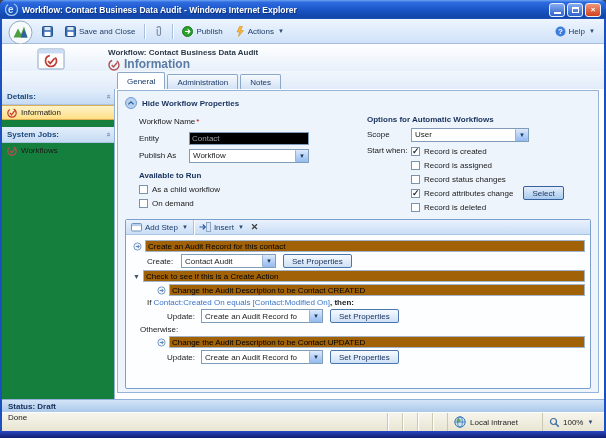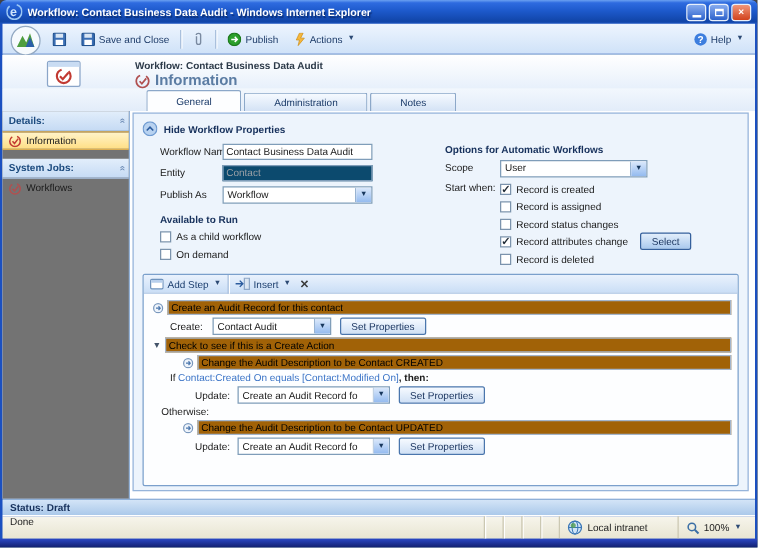--- a/index.html
+++ b/index.html
@@ -30,28 +30,28 @@
   .crm-logo{width:25px;height:25px;display:inline-flex;margin-top:2px}
 
   
   .bodyarea{position:absolute;top:44px;left:2px;right:2px;bottom:39px;background:#fff;display:flex;flex-direction:column}
   .headerband{height:27px;background:linear-gradient(#ffffff,#e7f0fb);display:flex;align-items:flex-end;padding-left:34px;flex:none}
   .hb-titles{margin-left:42px}
   .record-title{font-weight:bold;font-size:8px;color:#2c3a49;line-height:10px}
   .page-title{display:flex;align-items:center;gap:4px;font-weight:bold;font-size:12px;color:#5b7ca3;line-height:13px}
 
   .tabsrow{height:18px;flex:none;display:flex;align-items:flex-end;padding-left:115px;background:linear-gradient(#f2f7fd,#e2ecf9)}
-  .tab{height:15px;display:flex;align-items:center;padding:0 23px;margin-right:2px;border:1px solid #8ca8c9;border-bottom:none;
+  .tab{height:15px;display:flex;align-items:center;padding:0 9px;margin-right:2px;border:1px solid #8ca8c9;border-bottom:none;
     border-radius:2px 2px 0 0;background:linear-gradient(#f6faff,#d3e2f5);color:#1a3a68}
   .tab.active{background:#fdfeff;height:17px;font-weight:normal}
 
   .bodyrow{flex:1;display:flex;min-height:0}
 
   
-  .sidebar{width:102px;flex:none;background:#737373;border-right:1px solid #93b2d8}
+  .sidebar{width:113px;flex:none;background:#15803d;border-right:1px solid #93b2d8}
   .sb-header{height:16px;display:flex;align-items:center;padding:0 4px 0 5px;font-weight:bold;color:#1b4a7e;
     background:linear-gradient(#e2eefb,#c6dbf4);border-bottom:1px solid #aac4e4}
   .sb-header .lbl{flex:1}
   .sb-collapse{display:inline-block;transform:rotate(-90deg);color:#6d8cb5;font-size:8px}
   .sb-item{height:15px;display:flex;align-items:center;gap:4px;padding-left:5px;color:#1a1a1a}
   .sb-item.selected{background:linear-gradient(#fff3c9,#ffdf85);border-top:1px solid #dcae51;border-bottom:1px solid #dcae51}
   .sb-gap{height:7px}
 
   
   .main{flex:1;background:#fff;padding:1px 5px 6px 2px;min-width:0}
@@ -59,21 +59,21 @@
 
   .sec-toggle{display:flex;align-items:center;gap:5px;height:14px;font-weight:bold;color:#17315c}
   .cols{display:flex;margin-top:3px}
   .colL{width:236px;flex:none;padding-left:14px}
   .colR{flex:1;padding-left:6px}
   .frow{display:flex;align-items:center;height:17px}
   .frow .flab{width:50px;flex:none;white-space:nowrap}
   .frow.scope .flab{width:44px}
   .req{color:#cc0000;font-style:normal;margin-left:1px}
   .xpinput{height:13px;width:120px;border:1px solid #7f9db9;background:#fff;font:8px "Liberation Sans",sans-serif;padding:0 2px;color:#1a1a1a}
-  .xpinput.disabled{color:#9aa0a6;background:#0c4a6e}
+  .xpinput.disabled{color:#9aa0a6;background:#000000}
   .xpsel{display:inline-flex;width:120px;height:14px;border:1px solid #7f9db9;background:#fff;align-items:stretch}
   .xpsel .xpsel-text{flex:1;padding:0 3px;white-space:nowrap;overflow:hidden;display:flex;align-items:center}
   .xpsel .xpsel-btn{width:13px;flex:none;background:linear-gradient(#dce9fb,#93baef);border-left:1px solid #98b3d1;
     display:flex;align-items:center;justify-content:center;font-size:6px;color:#16365c;border-radius:1px}
   .sec-sub{font-weight:bold;color:#17315c;height:13px;margin-top:5px;display:flex;align-items:center}
   .cbrow{display:flex;align-items:center;gap:4px;height:14px}
   .cb{width:9px;height:9px;border:1px solid #7b93ad;background:#fff;position:relative;flex:none}
   .cb.checked::after{content:"✓";position:absolute;left:0px;top:-2px;font-size:9px;font-weight:bold;color:#1f2a35}
   .startwhen{display:flex;margin-top:1px}
   .startwhen .flab{width:44px;flex:none;padding-top:2px}
@@ -264,21 +264,20 @@
                 <path d="M3.4 7.4 L6 4.8 L8.6 7.4" stroke="#2c5c9e" stroke-width="1.3" fill="none"></path>
               </svg>
             <span>Hide Workflow Properties</span>
           </div>
 
           <div class="cols">
 
             <div class="colL">
               <div class="frow">
                 <span class="flab"><span>Workflow Name</span><em class="req">*</em></span>
-                <input class="xpinput" value="Contact Business Data Audit" style="">
               </div>
               <div class="frow">
                 <span class="flab">Entity</span>
                 <input class="xpinput disabled" disabled="" value="Contact" style="">
               </div>
               <div class="frow">
                 <span class="flab">Publish As</span>
                 <span class="xpsel">
                   <span class="xpsel-text">Workflow</span>
                   <span class="xpsel-btn">▼</span>

